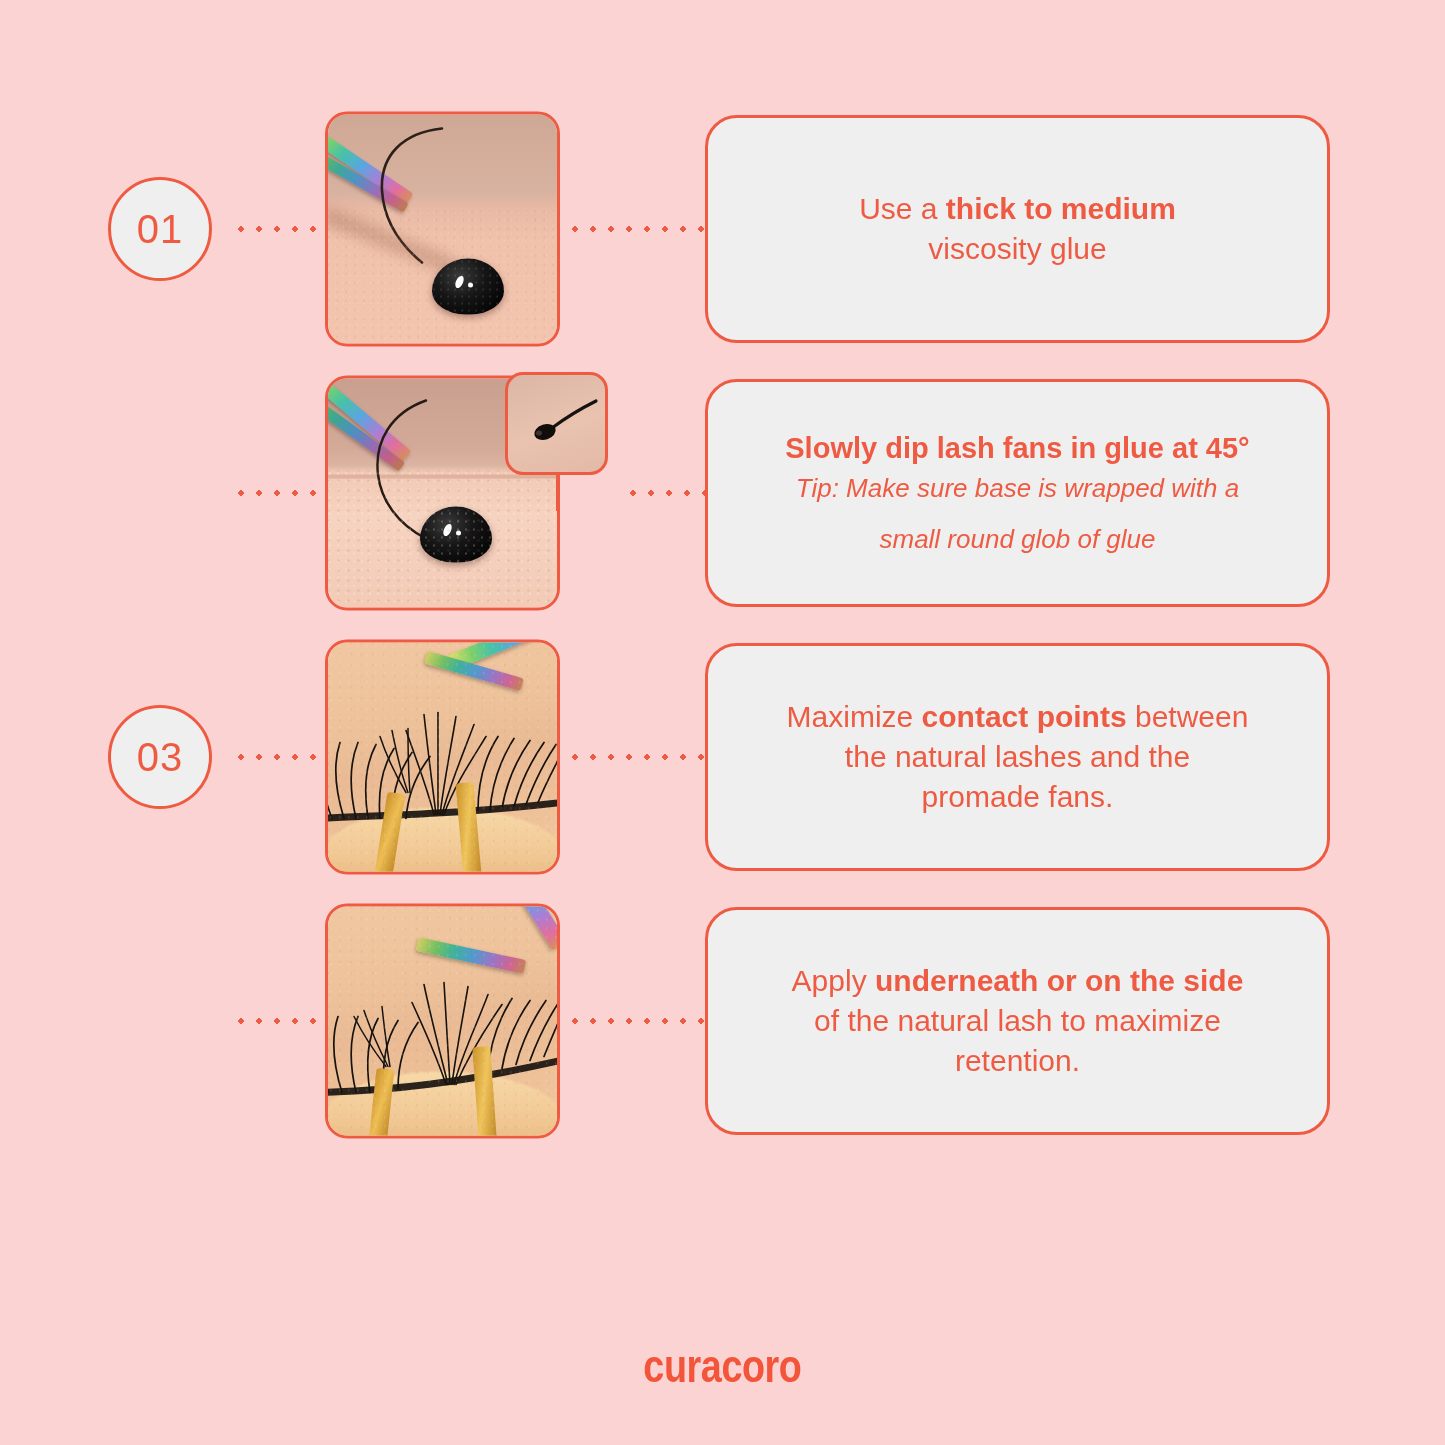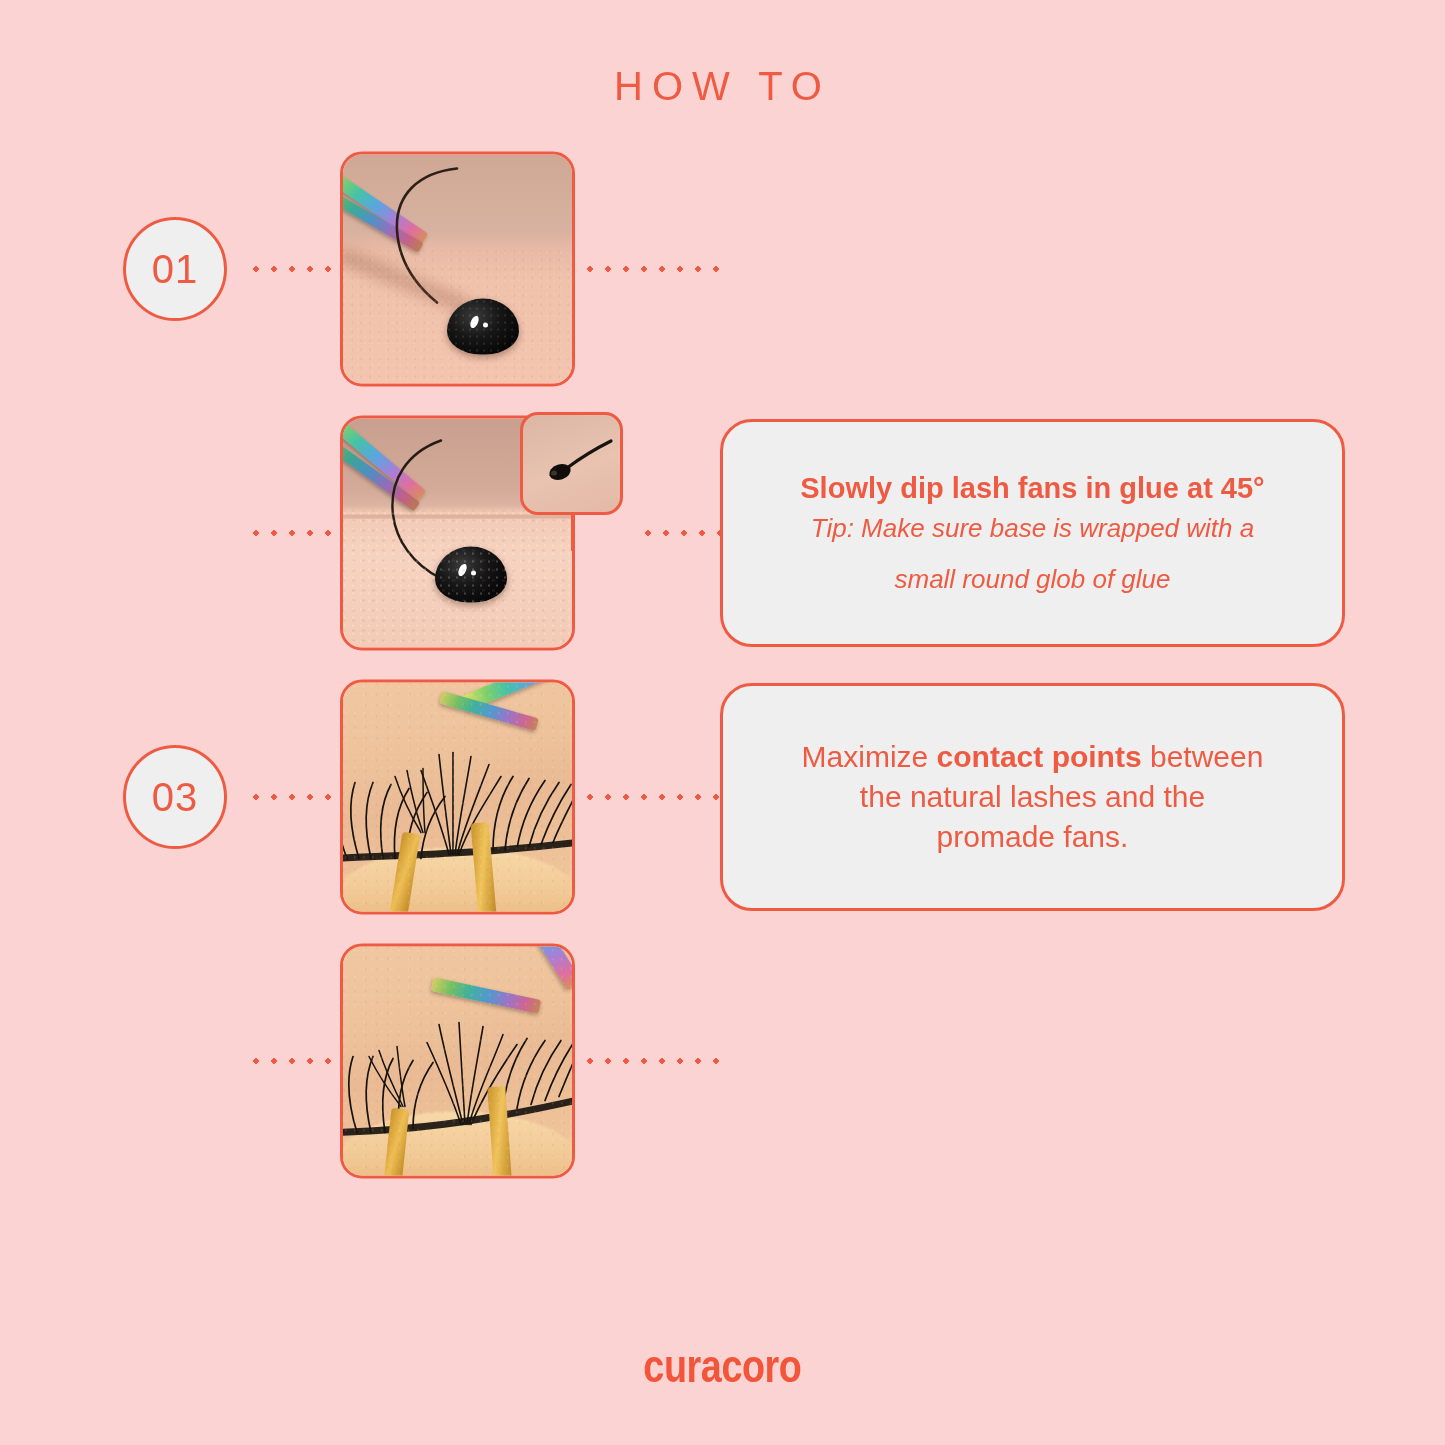--- a/index.html
+++ b/index.html
@@ -25,21 +25,21 @@
   .headline {
     font-size:68px;
     font-weight:700;
     color:#F2553A;
     line-height:1;
     margin-top:36px;
     letter-spacing:-0.5px;
   }
 
   
-  .steps { position:relative; margin-top:42px;padding-left:15px; }
+  .steps { position:relative; margin-top:42px; }
   .step {
     position:relative;
     height:246px;
     margin-bottom:20px;
   }
   .step.s1 { height:242px; margin-bottom:22px; }
   .step.s2 { height:242px; margin-bottom:22px; }
   .step.s3 { height:242px; margin-bottom:22px; }
   .step.s4 { height:242px; margin-bottom:0; }
 
@@ -231,21 +231,20 @@
     letter-spacing:-0.5px;
     transform:scaleX(.82);
     display:inline-block;
     font-family:"Liberation Sans", sans-serif;
   }
 </style>
 </head>
 <body>
 
 <div class="header">
-  <div class="kicker">HOW TO</div>
 </div>
 
 <div class="steps">
 
   <div class="step s1">
     <div class="num-circle">
       <span>01</span>
     </div>
     <div class="dots left"></div>
     <div class="dots right"></div>
@@ -262,20 +261,26 @@
 
         <div style="position:absolute; left:-10px; top:118px; width:140px; height:16px; background:rgba(140,80,55,.32); filter:blur(7px); transform:rotate(22deg);"></div>
 
         <div class="drop" style="left:104px; top:144px;">
           <span class="hl1"></span>
             <span class="hl2"></span>
         </div>
       </div>
     </div>
 
+    <div class="card">
+      <div class="txt">
+        <span>Use a </span><b>thick to medium</b><br>
+        <span>viscosity glue</span>
+      </div>
+    </div>
   </div>
 
   <div class="step s2">
     <div class="dots left"></div>
     <div class="dots right"></div>
 
     <div class="inset-stem"></div>
     <div class="inset">
       <svg width="100" height="100" viewBox="0 0 100 100">
         <path d="M88 26 C72 34, 56 44, 44 53" stroke="#171310" stroke-width="3.2" fill="none" stroke-linecap="round"></path>
@@ -409,19 +414,26 @@
             <path d="M62 160 C58 138, 56 118, 54 100"></path>
           </g>
         </svg>
         <div class="tweezer" style="left:140px; top:-20px; width:120px; height:17px; transform:rotate(58deg);"></div>
         <div class="tweezer" style="left:88px; top:42px; width:110px; height:14px; transform:rotate(12deg); filter:brightness(.92);"></div>
         <div style="position:absolute; left:44px; top:162px; width:18px; height:85px; background:linear-gradient(100deg,#c99028,#eebe54 45%,#b9801f); transform:rotate(6deg); border-radius:4px; filter:blur(.6px);"></div>
         <div style="position:absolute; left:148px; top:140px; width:18px; height:108px; background:linear-gradient(100deg,#c99028,#f0c45c 45%,#b9801f); transform:rotate(-4deg); border-radius:4px; filter:blur(.6px);"></div>
       </div>
     </div>
 
+    <div class="card">
+      <div class="txt">
+        <span>Apply </span><b>underneath or on the side</b><br>
+        <span>of the natural lash to maximize</span><br>
+        <span>retention.</span>
+      </div>
+    </div>
   </div>
 
 </div>
 
 <div class="footer">
   <span class="logo">curacoro</span>
 </div>
 
 </body></html>

